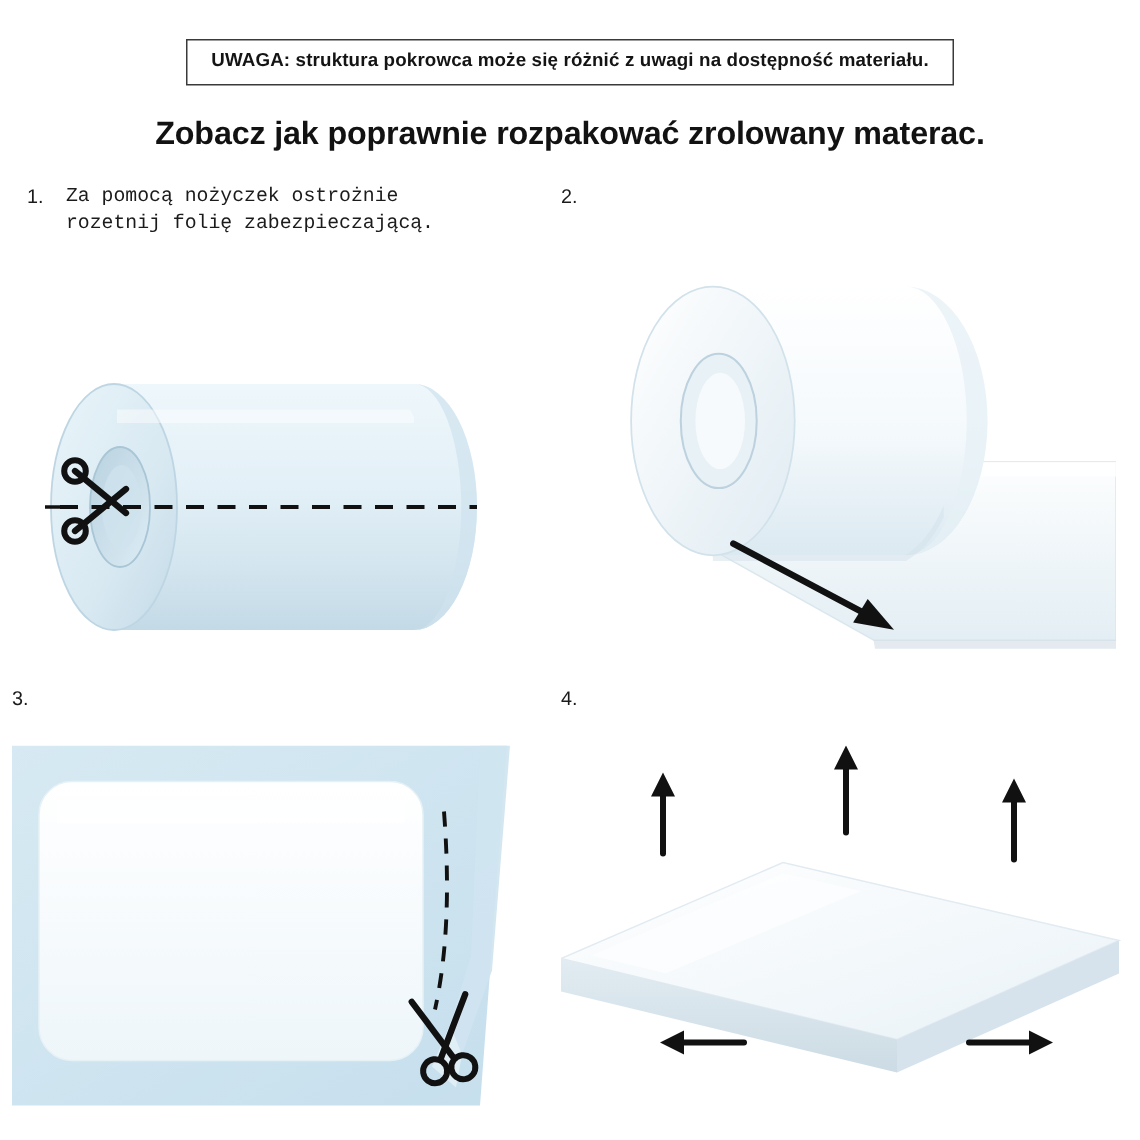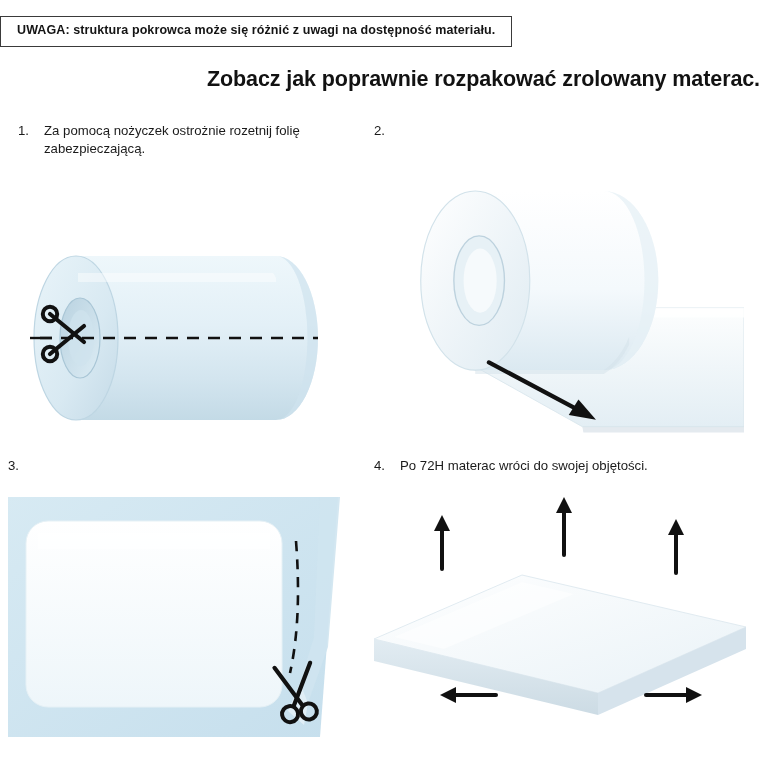--- a/index.html
+++ b/index.html
@@ -12,36 +12,37 @@
     background: #ffffff;
     font-family: "Liberation Sans", sans-serif;
     color: #1b1b1b;
     overflow: hidden;
     position: relative;
   }
 
   
   .notice-wrap {
     display: flex;
-    padding-top: 16px;
+    justify-content: center;
+    padding-top: 26px;
   }
   .notice {
     border: 1px solid #3a3a3a;
     padding: 7px 16px 8px 16px;
     font-size: 12.5px;
     font-weight: bold;
     letter-spacing: 0.1px;
     color: #141414;
     background: #fff;
     line-height: 1.1;
   }
 
   
   .title {
-    text-align: right;
+    text-align: center;
     font-size: 21.5px;
     font-weight: bold;
     color: #121212;
     margin-top: 20px;
     letter-spacing: -0.1px;
   }
 
   
   .grid {
     position: absolute;
@@ -61,20 +62,21 @@
     line-height: 1.35;
   }
   .step-num {
     width: 26px;
     flex: 0 0 26px;
     font-size: 13.2px;
     color: #1b1b1b;
   }
   .step-text {
     max-width: 290px;
+    font-family: Liberation Mono, monospace;
   }
 
   
   #cell-1 { left: 18px;  top: 10px;  width: 340px; height: 310px; }
   #cell-2 { left: 374px; top: 10px;  width: 370px; height: 310px; }
   #cell-3 { left: 8px;   top: 345px; width: 345px; height: 300px; }
   #cell-4 { left: 374px; top: 345px; width: 380px; height: 300px; }
 
   .art {
     position: absolute;
@@ -237,21 +239,20 @@
           <circle cx="17" cy="52" r="8" fill="none" stroke="#111111" stroke-width="4"></circle>
           <circle cx="36" cy="52" r="8" fill="none" stroke="#111111" stroke-width="4"></circle>
         </g>
       </svg>
     </div>
   </div>
 
   <div class="cell" id="cell-4">
     <div class="step-head">
       <div class="step-num">4.</div>
-      <div class="step-text">Po 72H materac wróci do swojej objętości.</div>
     </div>
     <div class="art-holder" id="art-4">
       <svg class="art" viewBox="0 0 380 250" xmlns="http://www.w3.org/2000/svg">
         <defs>
           <linearGradient id="matTop4" x1="0" y1="0" x2="1" y2="1">
             <stop offset="0%" stop-color="#ffffff"></stop>
             <stop offset="100%" stop-color="#e9f2f7"></stop>
           </linearGradient>
           <linearGradient id="matSide4" x1="0" y1="0" x2="0" y2="1">
             <stop offset="0%" stop-color="#e2ecf2"></stop>

